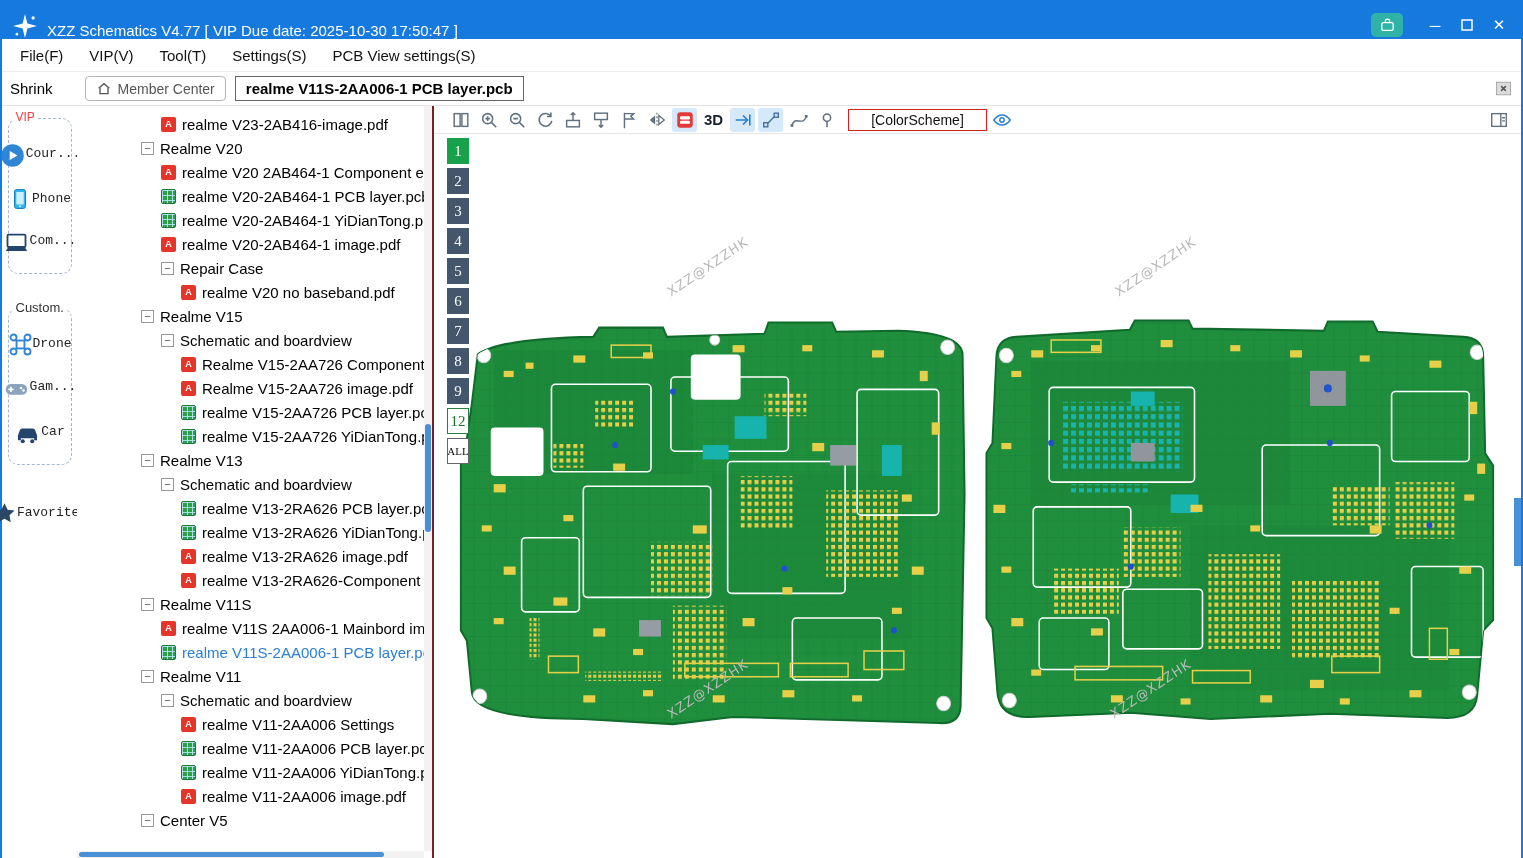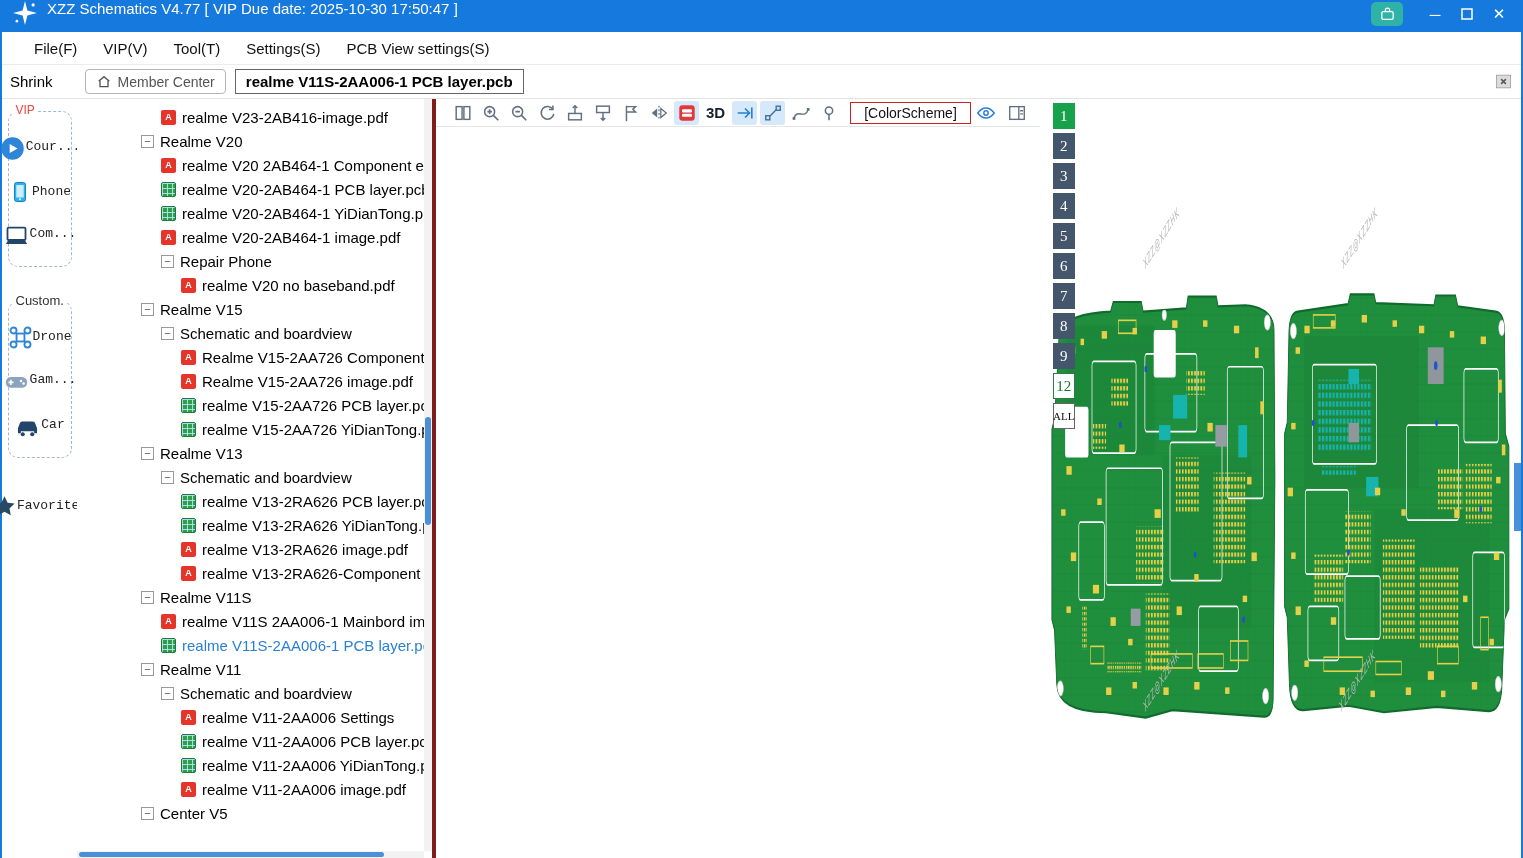--- a/index.html
+++ b/index.html
@@ -1,27 +1,27 @@
 <!DOCTYPE html>
 <html><head>
 <meta charset="utf-8">
 <style>
 *{margin:0;padding:0;box-sizing:border-box}
 html,body{width:1523px;height:858px;overflow:hidden}
 body{font-family:"Liberation Sans",sans-serif;background:#fff}
 .window{width:1523px;height:858px;display:flex;flex-direction:column;border-left:2px solid #1679dd;border-right:2px solid #1679dd}
 
-.titlebar{height:32px;background:#1679dd;display:flex;align-items:flex-start;color:#fff;flex:0 0 auto}
+.titlebar{height:39px;background:#1679dd;display:flex;align-items:flex-end;color:#fff;flex:0 0 auto}
 .logo{width:26px;height:26px;margin:0 9px 0 10px;flex:0 0 auto}
 .title{font-size:15px;white-space:nowrap}
 .tb-right{margin-left:auto;display:flex;align-items:center;padding-right:6px}
 .lic-btn{width:32px;height:24px;background:#2fb3a8;border-radius:5px;display:flex;align-items:center;justify-content:center;margin-right:16px;border:none}
 .winctl{width:32px;height:28px;display:flex;align-items:center;justify-content:center;background:none;border:none;color:#fff;font-size:15px}
 
-.menubar{height:33px;background:#fff;border-bottom:1px solid #ececec;display:flex;align-items:flex-end;padding-left:19px;flex:0 0 auto}
+.menubar{height:33px;background:#fff;border-bottom:1px solid #ececec;display:flex;align-items:flex-end;padding-left:5px;flex:0 0 auto}
 .menu-item{padding:0 13px;font-size:15px;color:#111;height:100%;display:flex;align-items:center;background:none;border:none;font-family:inherit}
 
 .searchrow{height:34px;display:flex;align-items:center;border-bottom:1px solid #e3e3e3;background:#fff;flex:0 0 auto}
 .shrink{font-size:15px;color:#000;padding:0 10px 0 8px;background:none;border:none;font-family:inherit}
 .searchbox{display:flex;align-items:center;height:30px}
 .searchinput{width:288px;height:30px;border:1px solid #c6c6c6;border-right:none;padding:0 8px;font-size:14px;color:#333;outline:none;font-family:inherit}
 .searchinput::placeholder{color:#b9b9b9}
 .caret{width:22px;height:30px;border:1px solid #c6c6c6;border-left:none;color:#999;display:flex;align-items:center;justify-content:center;font-size:10px;background:#fff}
 .searchbtn{width:51px;height:30px;background:#2a9df4;border:none;border-radius:0 3px 3px 0;display:flex;align-items:center;justify-content:center}
 .member{margin-left:22px;height:25px;border:1px solid #b5b5b5;border-radius:4px;display:flex;align-items:center;gap:6px;padding:0 10px;font-size:14px;color:#555;background:#fff;font-family:inherit;white-space:nowrap}
@@ -44,26 +44,26 @@
 .trow.sel .tlabel{color:#2a7fd4}
 .exp{width:13px;height:13px;border:1px solid #999;color:#555;font-size:11px;line-height:11px;display:inline-flex;align-items:center;justify-content:center;margin-right:6px;flex:0 0 auto;background:#fff}
 .fic{width:15px;height:15px;margin-right:6px;flex:0 0 auto;border-radius:2px;display:inline-flex;align-items:center;justify-content:center}
 .fic.pdf{background:#e5352b;color:#fff;font-size:9px;font-weight:bold}
 .fic.board{background-color:#2f9e4a;border:1px solid #1c7a38;background-image:linear-gradient(90deg,rgba(190,230,255,.85) 1px,transparent 1px),linear-gradient(rgba(190,230,255,.85) 1px,transparent 1px);background-size:5px 5px}
 .vsb{position:absolute;right:0;top:0;bottom:7px;width:8px;background:#f2f2f2}
 .vsb-thumb{position:absolute;left:1px;width:6px;top:318px;height:108px;background:#4a90d9;border-radius:3px}
 .hsb{position:absolute;left:0;right:8px;bottom:0;height:7px;background:#f2f2f2}
 .hsb-thumb{position:absolute;top:1px;height:5px;left:2px;width:88%;background:#4a90d9;border-radius:3px}
 
-.main{flex:1;display:flex;flex-direction:row;min-width:0;border-left:4px solid #7f1d1d}
+.main{flex:1;display:flex;flex-direction:column;min-width:0;border-left:2px solid #7f1d1d}
 .vtoolbar{height:28px;border-bottom:1px solid #e6e6e6;display:flex;align-items:center;gap:3px;padding-left:14px;flex:0 0 auto;background:#fff}
 .ticon{width:25px;height:24px;display:flex;align-items:center;justify-content:center;border-radius:3px;background:none;border:none}
 .ticon.active{background:#d5e9fb}
 .t3d{font-size:15px;font-weight:bold;color:#15202c;padding:0 4px;background:none;border:none;font-family:inherit}
-.cscheme{margin-left:6px;border:1px solid #cc2222;background:#fff;font-size:14px;color:#111;padding:2px 13px;font-family:inherit}
+.cscheme{margin-left:6px;border:1px solid #cc2222;background:#fff;font-size:14px;color:#111;padding:2px 22px;font-family:inherit}
 .spacer{flex:1}
 .panelic{margin-right:10px}
 .canvas{flex:1;position:relative;min-height:0;background:#fff;overflow:hidden}
 .pcbsvg{position:absolute;inset:0;width:100%;height:100%}
 .layercol{position:absolute;left:13px;top:4px;display:flex;flex-direction:column;gap:4px;z-index:5}
 .layerbtn{width:22px;height:26px;display:flex;align-items:center;justify-content:center;font-family:"Liberation Serif",serif;font-size:15px;background:#44566b;color:#fff;border:none}
 .layerbtn.act{background:#18a14b}
 .layerbtn.light{background:#fff;color:#13742e;border:1px solid #2a7d43}
 .layerbtn.all{font-size:11px;color:#111;border:1px solid #666}
 .cvsb-thumb{position:absolute;right:0;top:364px;width:7px;height:68px;background:#4a90d9;z-index:6}
@@ -233,21 +233,21 @@
           <div class="trow" style="padding-left: 84px;">
             <span class="fic board"></span>
             <span class="tlabel">realme V20-2AB464-1 YiDianTong.p</span>
           </div>
           <div class="trow" style="padding-left: 84px;">
             <span class="fic pdf">A</span>
             <span class="tlabel">realme V20-2AB464-1 image.pdf</span>
           </div>
           <div class="trow" style="padding-left: 84px;">
             <span class="exp">−</span>
-            <span class="tlabel">Repair Phone</span>
+            <span class="tlabel">Repair Case</span>
           </div>
           <div class="trow" style="padding-left: 104px;">
             <span class="fic pdf">A</span>
             <span class="tlabel">realme V20 no baseband.pdf</span>
           </div>
           <div class="trow" style="padding-left: 64px;">
             <span class="exp">−</span>
             <span class="tlabel">Realme V15</span>
           </div>
           <div class="trow" style="padding-left: 84px;">

